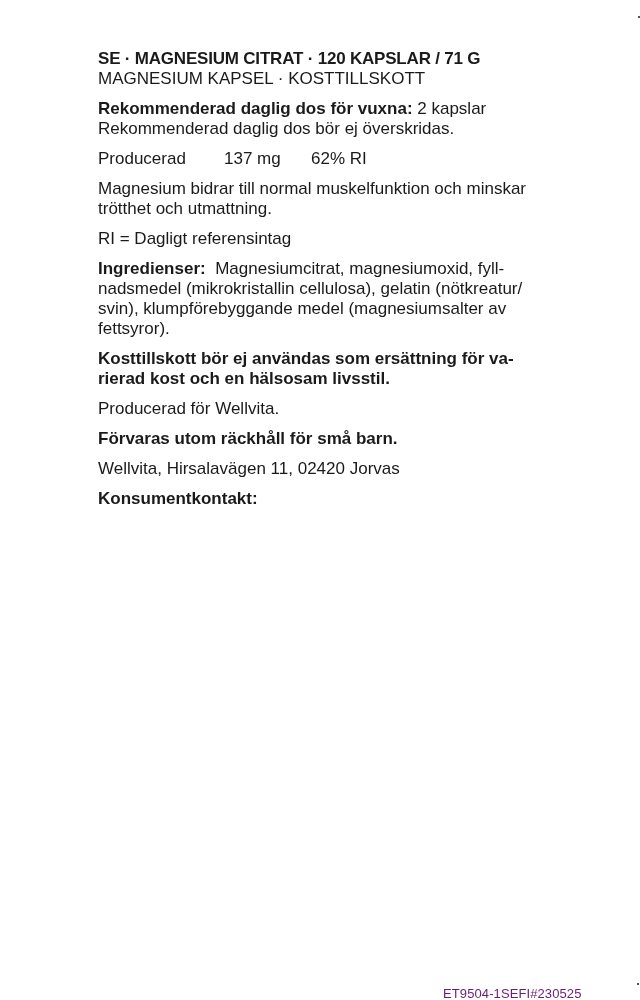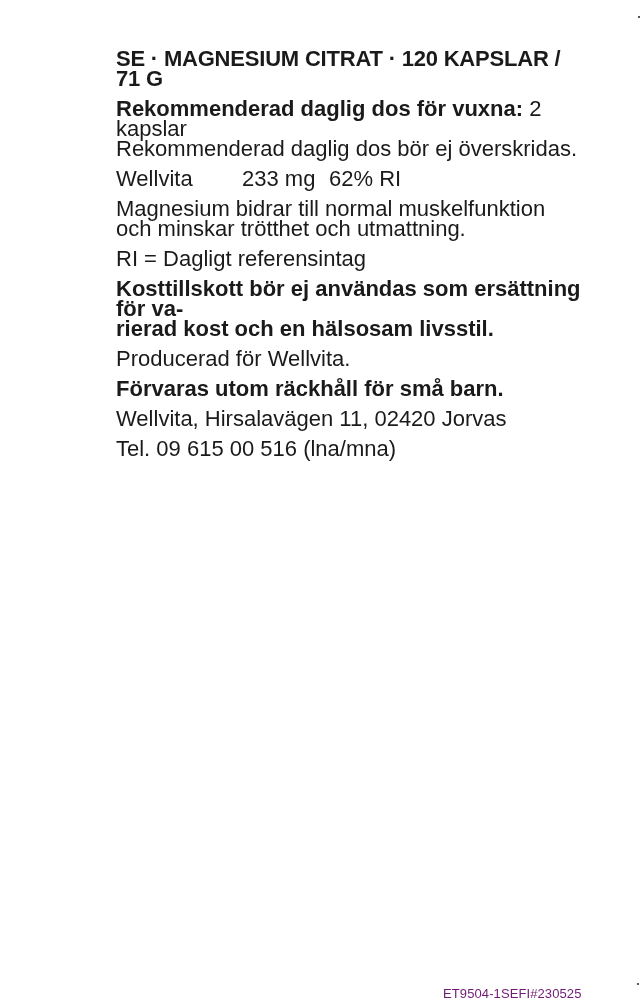--- a/index.html
+++ b/index.html
@@ -10,24 +10,24 @@
     body {
       width: 640px;
       height: 1000px;
       position: relative;
       overflow: hidden;
       font-family: "Liberation Sans", "DejaVu Sans", sans-serif;
       color: #1a1a1a;
     }
     .label {
       position: absolute;
-      left: 116px;
+      left: 98px;
       top: 49px;
       width: 470px;
-      font-size: 22px;
+      font-size: 17px;
       line-height: 20px;
     }
     .block { margin: 0 0 10px 0; }
     .title-line { font-weight: bold; letter-spacing: -0.2px; }
     .subtitle-line { letter-spacing: 0px; }
     b, .bold { font-weight: bold; }
     .nutri-row { display: flex; }
     .nutri-name { width: 126px; }
     .nutri-amount { width: 87px; }
     .nutri-ri { }
@@ -49,55 +49,62 @@
     .crop-top { left: 638px; top: 16px; }
     .crop-bottom { left: 637px; top: 983px; }
   </style>
 </head>
 <body>
 
 <div class="label">
 
   <div class="block">
     <div class="title-line">SE · MAGNESIUM CITRAT · 120 KAPSLAR / 71 G</div>
+    <div class="subtitle-line">MAGNESIUM KAPSEL · KOSTTILLSKOTT</div>
   </div>
 
   <div class="block">
     <div><b>Rekommenderad daglig dos för vuxna:</b><span> 2 kapslar</span></div>
     <div>Rekommenderad daglig dos bör ej överskridas.</div>
   </div>
 
   <div class="block">
     <div class="nutri-row">
-      <span class="nutri-name">Wellvita</span>
-      <span class="nutri-amount">233 mg</span>
+      <span class="nutri-name">Producerad</span>
+      <span class="nutri-amount">137 mg</span>
       <span class="nutri-ri">62% RI</span>
     </div>
   </div>
 
   <div class="block">Magnesium bidrar till normal muskelfunktion och minskar trötthet och utmattning.</div>
 
   <div class="block">RI = Dagligt referensintag</div>
 
+  <div class="block">
+    <div><b>Ingredienser:</b>&nbsp; <span>Magnesiumcitrat, magnesiumoxid, fyll-</span></div>
+    <div>nadsmedel (mikrokristallin cellulosa), gelatin (nötkreatur/</div>
+    <div>svin), klumpförebyggande medel (magnesiumsalter av</div>
+    <div>fettsyror).</div>
+  </div>
 
   <div class="block bold">
     <div>Kosttillskott bör ej användas som ersättning för va-</div>
     <div>rierad kost och en hälsosam livsstil.</div>
   </div>
 
   <div class="block">Producerad för Wellvita.</div>
 
   <div class="block bold">Förvaras utom räckhåll för små barn.</div>
 
   <div class="block">
     <div>Wellvita, Hirsalavägen 11, 02420 Jorvas</div>
   </div>
 
   <div class="block">
-    <div>Tel. 09 615 00 516 (lna/mna)</div>
+    <div class="bold">Konsumentkontakt:</div>
   </div>
 
 </div>
 
 <div class="footer-code">ET9504-1SEFI#230525</div>
 
 <div class="crop-mark crop-top"></div>
 <div class="crop-mark crop-bottom"></div>
 
 </body></html>

